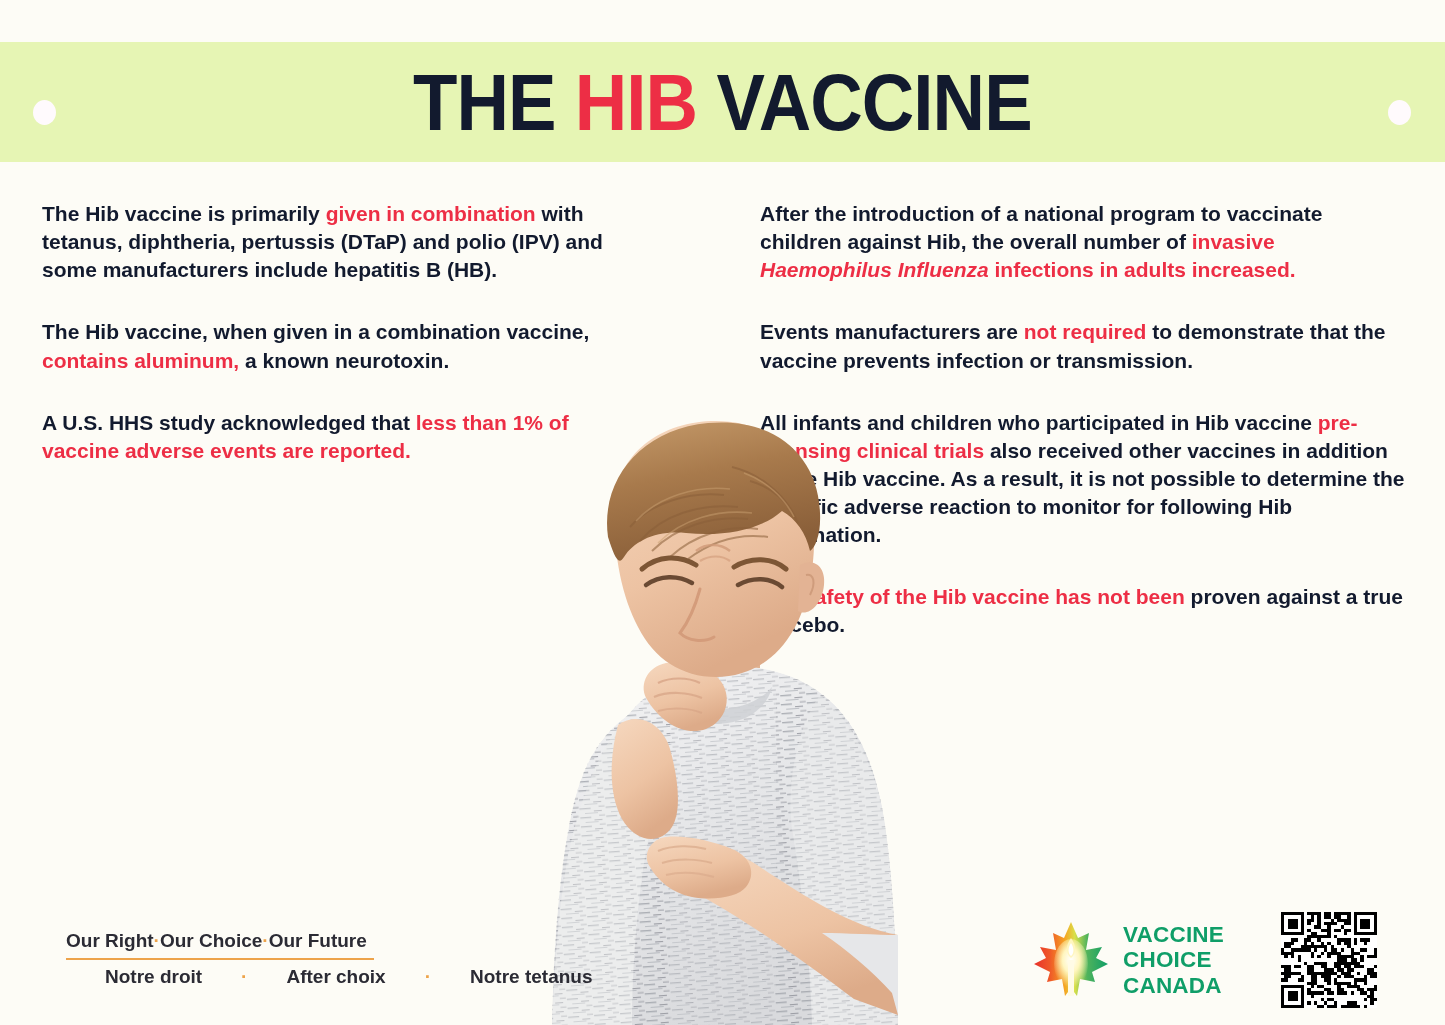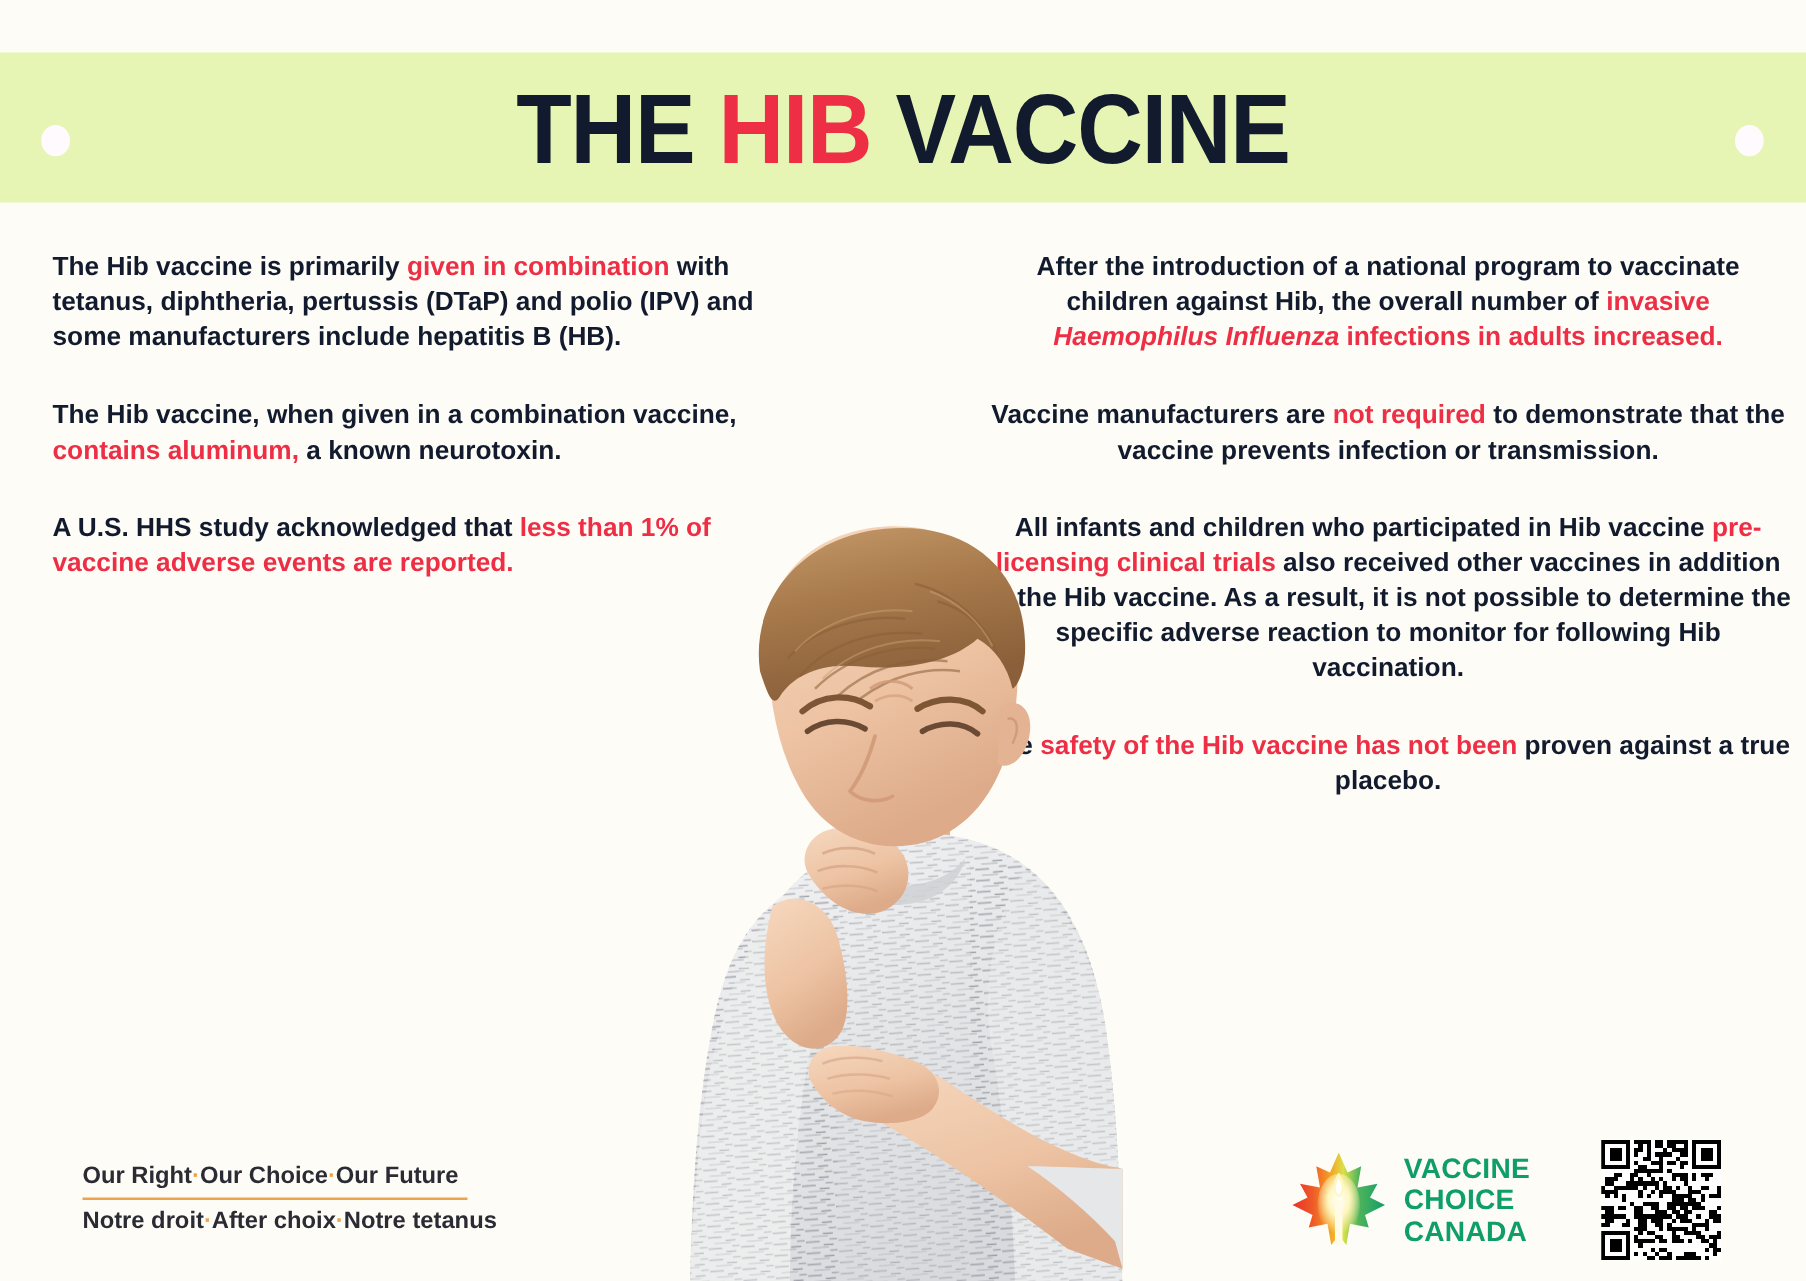--- a/index.html
+++ b/index.html
@@ -60,24 +60,24 @@
     font-size: 21px;
     line-height: 1.34;
   }
   .col-left {
     left: 42px;
     top: 200px;
     width: 580px;
     text-align: left;
   }
   .col-right {
-    left: 788px;
+    left: 760px;
     top: 200px;
     width: 645px;
-    text-align: center;
+    text-align: left;
   }
   .para { margin: 0 0 34px 0; }
   .col-right .para { margin-bottom: 34px; }
   .hl { color: #ed2e45; }
   .hl-i { color: #ed2e45; font-style: italic; }
 
   
   .photo {
     position: absolute;
     left: 500px;
@@ -98,21 +98,21 @@
     color: #2b2b34;
   }
   .tagline .row {
     display: flex;
     align-items: baseline;
     white-space: nowrap;
     font-size: 19px;
   }
   .tagline .row.en { justify-content: flex-start; width: 308px; }
   .tagline .row.fr { justify-content: space-between; width: 308px; font-weight: normal; }
-  .tagline .row.fr span { font-weight: bold; }
+  .tagline .row.fr span { font-weight: bold; margin-left: 39px; }
   .tagline .dot { color: #eda34a; font-size: 19px; }
   .tagline .rule {
     height: 2px;
     background: #eda34a;
     margin: 6px 0 6px 0;
     width: 308px;
   }
 
   
   .logo {
@@ -155,21 +155,21 @@
   </div>
 
   <div class="col col-left">
     <p class="para"><span>The Hib vaccine is primarily </span><span class="hl">given in combination</span><span> with tetanus, diphtheria, pertussis (DTaP) and polio (IPV) and some manufacturers include hepatitis B (HB).</span></p>
     <p class="para"><span>The Hib vaccine, when given in a combination vaccine, </span><span class="hl">contains aluminum,</span><span> a known neurotoxin.</span></p>
     <p class="para"><span>A U.S. HHS study acknowledged that </span><span class="hl">less than 1% of vaccine adverse events are reported.</span></p>
   </div>
 
   <div class="col col-right">
     <p class="para"><span>After the introduction of a national program to vaccinate children against Hib, the overall number of </span><span class="hl">invasive </span><span class="hl-i">Haemophilus Influenza</span><span class="hl"> infections in adults increased.</span></p>
-    <p class="para"><span>Vaccine manufacturers are </span><span class="hl">not required</span><span> to demonstrate that the vaccine prevents infection or transmission.</span></p>
+    <p class="para"><span>Events manufacturers are </span><span class="hl">not required</span><span> to demonstrate that the vaccine prevents infection or transmission.</span></p>
     <p class="para"><span>All infants and children who participated in Hib vaccine </span><span class="hl">pre-licensing clinical trials</span><span> also received other vaccines in addition to the Hib vaccine. As a result, it is not possible to determine the specific adverse reaction to monitor for following Hib vaccination.</span></p>
     <p class="para"><span>The </span><span class="hl">safety of the Hib vaccine has not been</span><span> proven against a true placebo.</span></p>
   </div>
 
   <div class="photo">
     <svg width="440" height="610" viewBox="0 0 440 610" xmlns="http://www.w3.org/2000/svg">
       <defs>
         <linearGradient id="hairG" x1="0" y1="0" x2="0.3" y2="1">
           <stop offset="0%" stop-color="#c59a6a"></stop>
           <stop offset="45%" stop-color="#a87a4c"></stop>

